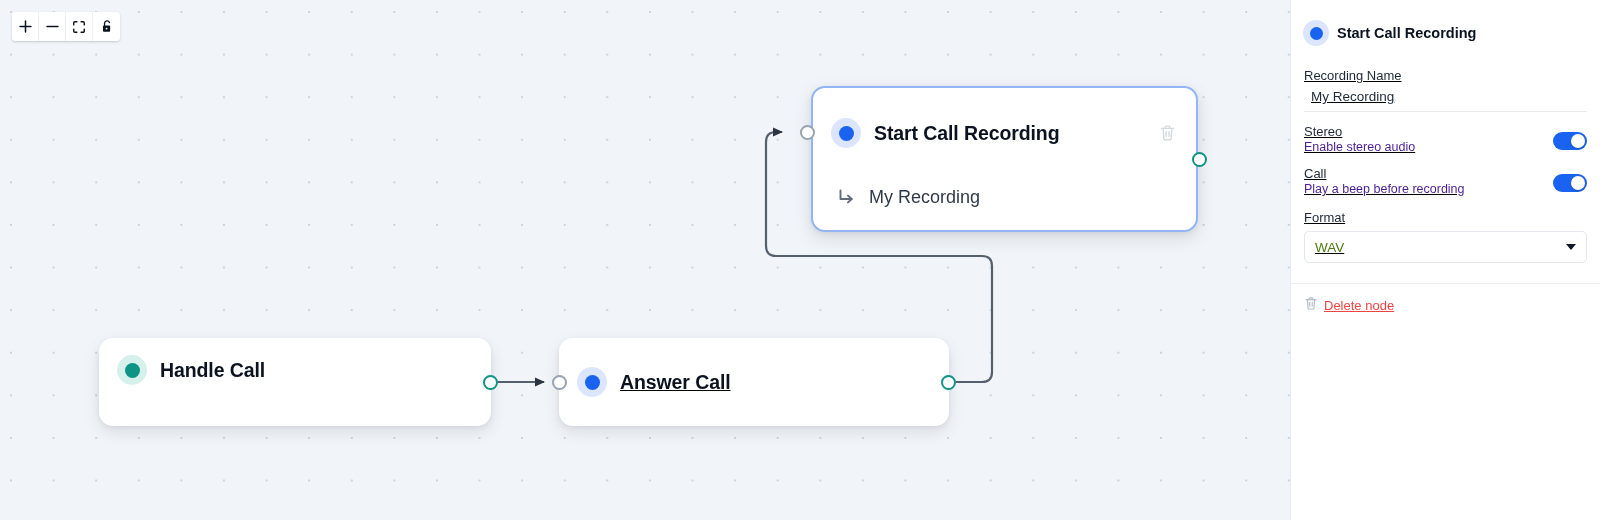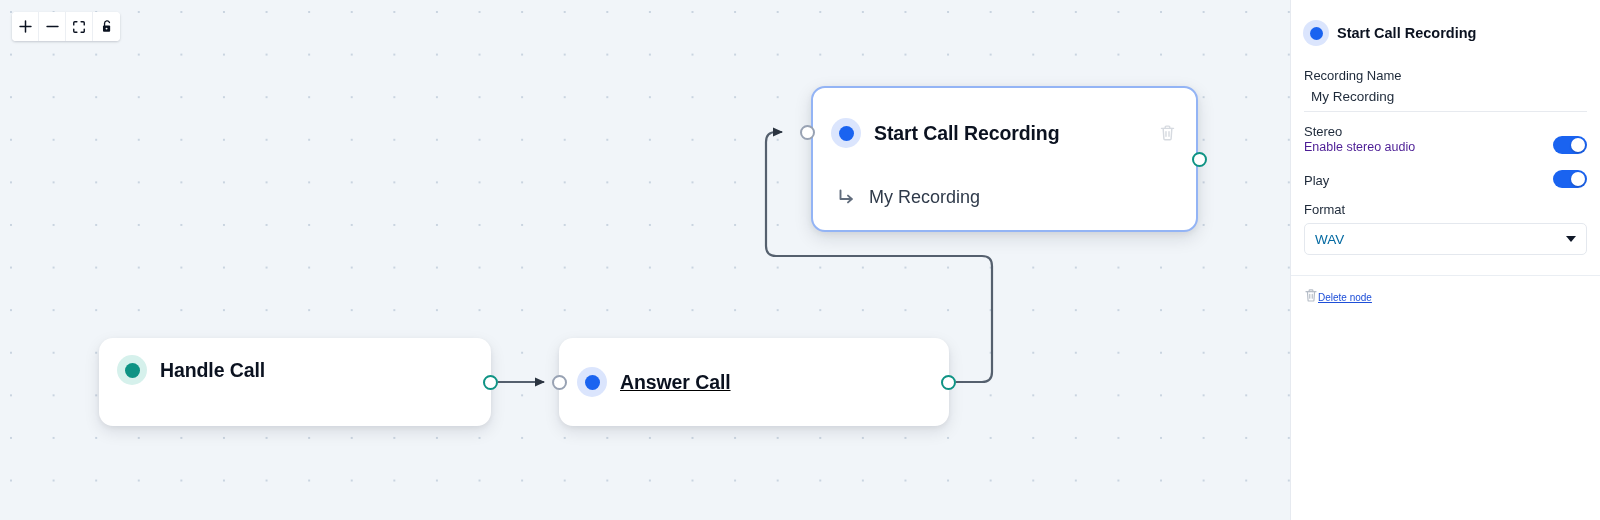--- a/index.html
+++ b/index.html
@@ -121,40 +121,40 @@
   .panel-dot-wrap {
     width: 26px; height: 26px; border-radius: 50%;
     display: flex; align-items: center; justify-content: center;
     flex: 0 0 auto;
   }
   .panel-dot { width: 13px; height: 13px; border-radius: 50%; }
   .panel-title {
     margin-left: 8px;
     font-size: 14.5px; font-weight: bold; color: #0b1220;
   }
-  .panel-body { padding: 12px 13px 0 13px; }
+  .panel-body { padding: 12px 13px 0 13px; text-decoration: underline; }
 
   .field-label { font-size: 13px; color: #1d2939; margin-top: 10px; }
   .field-hint  { font-size: 12.5px; color: #4c1d95; margin-top: 1px; }
 
   .underline-input {
     width: 100%;
     border: none;
     border-bottom: 1px solid #e7eaef;
     outline: none;
     font-family: "Liberation Sans", sans-serif;
     font-size: 13.5px;
     color: #1d2939;
     padding: 6px 4px 7px 7px;
     background: transparent;
     display: block;
   }
 
   .toggle-row {
-    display: flex; align-items: flex-end;
+    display: flex; align-items: center;
     margin-top: 12px;
   }
   .toggle-texts { flex: 1 1 auto; }
   .switch {
     flex: 0 0 auto;
     width: 34px; height: 18px;
     border-radius: 9px;
     position: relative;
     margin-top: 4px;
     cursor: pointer;
@@ -172,33 +172,34 @@
     margin-top: 6px;
     width: 100%;
     height: 32px;
     border: 1px solid #e4e8ee;
     border-radius: 5px;
     display: flex; align-items: center;
     padding: 0 10px;
     cursor: pointer;
     background: #ffffff;
   }
-  .select-value { font-size: 13.5px; color: #0369a1; flex: 1 1 auto; }
+  .select-value { font-size: 13.5px; color: #4d7c0f; flex: 1 1 auto; }
   .caret { width: 0; height: 0; border-left: 5px solid transparent; border-right: 5px solid transparent; border-top: 6px solid #101828; }
 
   .panel-divider { border-top: 1px solid #eaeef3; margin-top: 20px; }
 
   .delete-row {
     display: flex; align-items: center;
     padding: 12px 13px;
     cursor: pointer;
   }
   .delete-label {
-    font-size: 10px;
-    color: #1d4ed8;
+    margin-left: 6px;
+    font-size: 13px;
+    color: #ef4444;
     text-decoration: underline;
   }
 </style>
 </head>
 <body>
 
 <div id="app">
 
   <div id="canvas">
 
@@ -321,21 +322,22 @@
           <div class="field-label" style="margin-top:0;">Stereo</div>
           <div class="field-hint">Enable stereo audio</div>
         </div>
         <div class="switch on">
             <span class="knob"></span>
           </div>
       </div>
 
       <div class="toggle-row">
         <div class="toggle-texts">
-          <div class="field-label" style="margin-top:0;">Play</div>
+          <div class="field-label" style="margin-top:0;">Call</div>
+          <div class="field-hint">Play a beep before recording</div>
         </div>
         <div class="switch on">
             <span class="knob"></span>
           </div>
       </div>
 
 
       <div style="margin-top:14px;">
         <div class="field-label" style="margin-top:12px;">Format</div>
         <div class="select-box">

